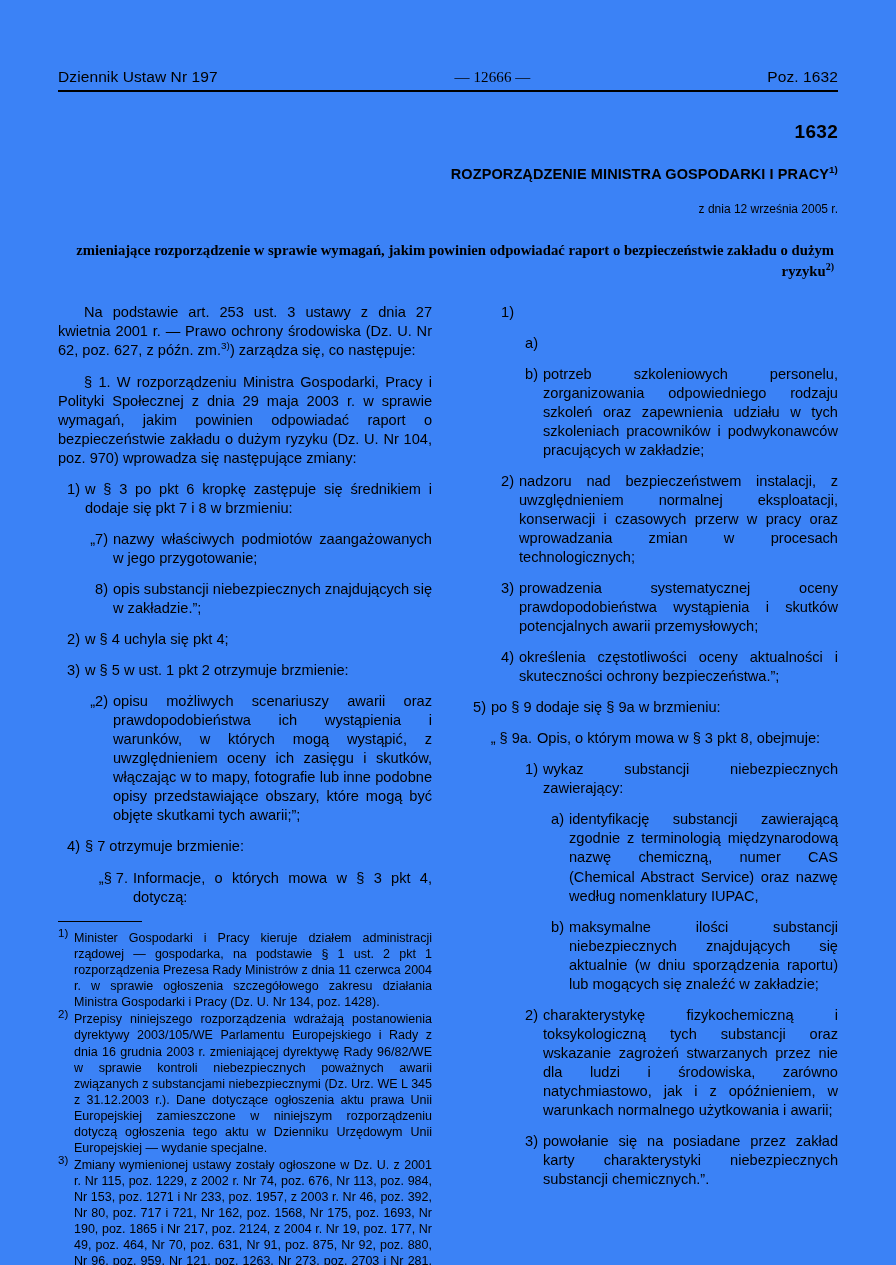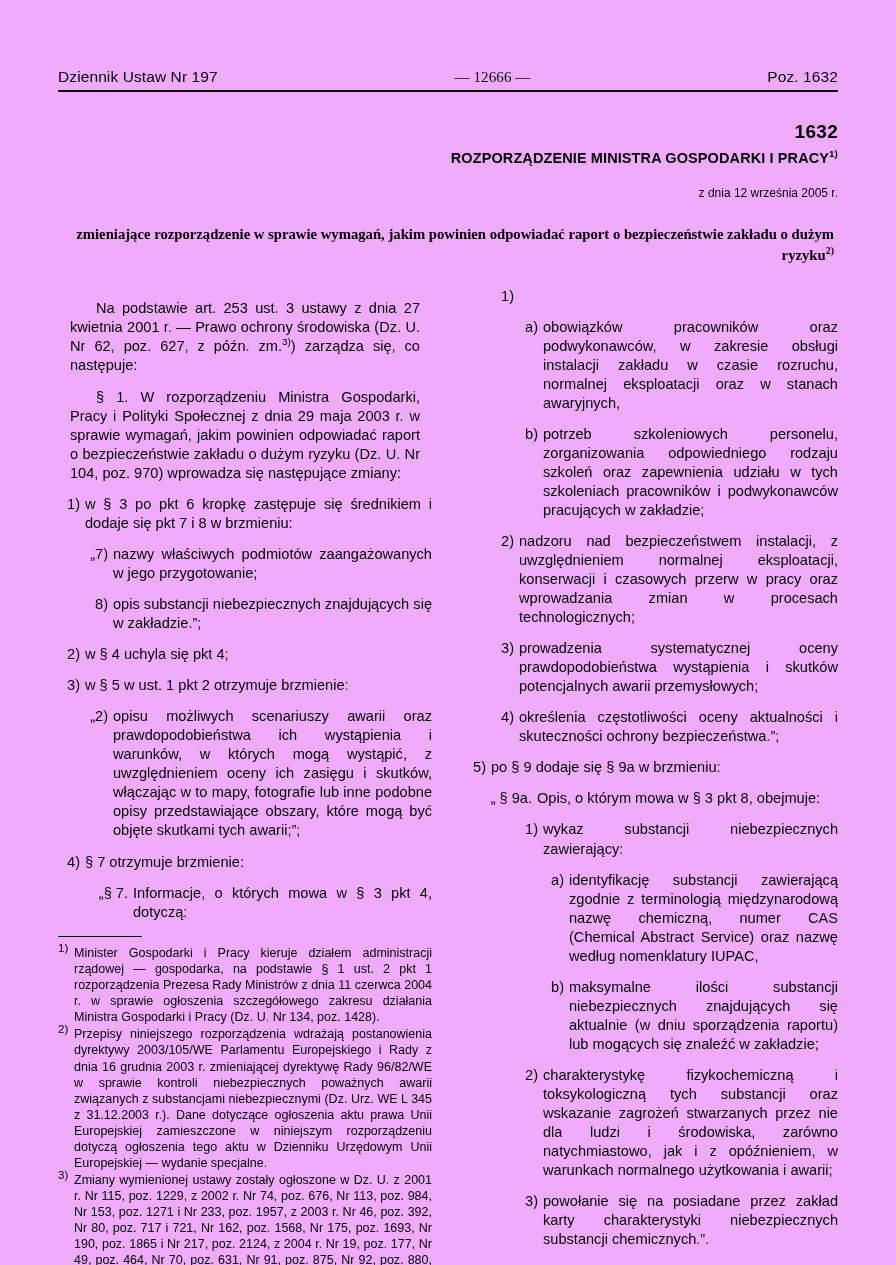--- a/index.html
+++ b/index.html
@@ -9,21 +9,21 @@
   }
   body {
     font-family: "Liberation Sans", sans-serif;
     color: #000000;
   }
   .page {
     position: relative;
     width: 896px;
     height: 1265px;
     margin: 0 auto;
-    background: #f0abfc;
+    background: #3b82f6;
     overflow: hidden;
     box-sizing: border-box;
     padding: 0 58px;
   }
 
   
   .runhead {
     display: flex;
     align-items: flex-end;
     justify-content: space-between;
@@ -49,21 +49,21 @@
   .titleblock { text-align: right; }
   .doc-number {
     font-size: 19px;
     font-weight: bold;
     margin-top: 29px;
     letter-spacing: 0.3px;
   }
   .doc-kind {
     font-size: 14.5px;
     font-weight: bold;
-    margin-top: 7px;
+    margin-top: 23px;
     letter-spacing: 0.1px;
   }
   .doc-date {
     font-size: 12px;
     margin-top: 20px;
   }
   .doc-subject {
     font-size: 14.7px;
     font-weight: bold;
     margin-top: 24px;
@@ -84,21 +84,21 @@
     align-items: flex-start;
   }
   .col {
     width: 374px;
     box-sizing: border-box;
   }
   .col-left { padding-right: 0; }
   .gutter { width: 32px; flex: 0 0 32px; }
 
   p {
-    margin: 12px;
+    margin: 0;
     font-size: 14.6px;
     line-height: 1.305;
     text-align: justify;
     text-justify: inter-word;
   }
   .p-indent { text-indent: 26px; }
   .gap { margin-top: 13px; }
 
   
   .item {
@@ -243,21 +243,20 @@
     <div class="gutter"></div>
 
     <div class="col col-right">
 
       <div class="item lv2" style="margin-top:0">
         <span class="marker">1)</span>
       </div>
 
       <div class="item lv3">
         <span class="marker">a)</span>
-        <span class="body">obowiązków pracowników oraz podwykonawców, w zakresie obsługi instalacji zakładu w czasie rozruchu, normalnej eksploatacji oraz w stanach awaryjnych,</span>
       </div>
 
       <div class="item lv3">
         <span class="marker">b)</span>
         <span class="body">potrzeb szkoleniowych personelu, zorganizowania odpowiedniego rodzaju szkoleń oraz zapewnienia udziału w tych szkoleniach pracowników i podwykonawców pracujących w zakładzie;</span>
       </div>
 
       <div class="item lv2">
         <span class="marker">2)</span>
         <span class="body">nadzoru nad bezpieczeństwem instalacji, z uwzględnieniem normalnej eksploatacji, konserwacji i czasowych przerw w pracy oraz wprowadzania zmian w procesach technologicznych;</span>

